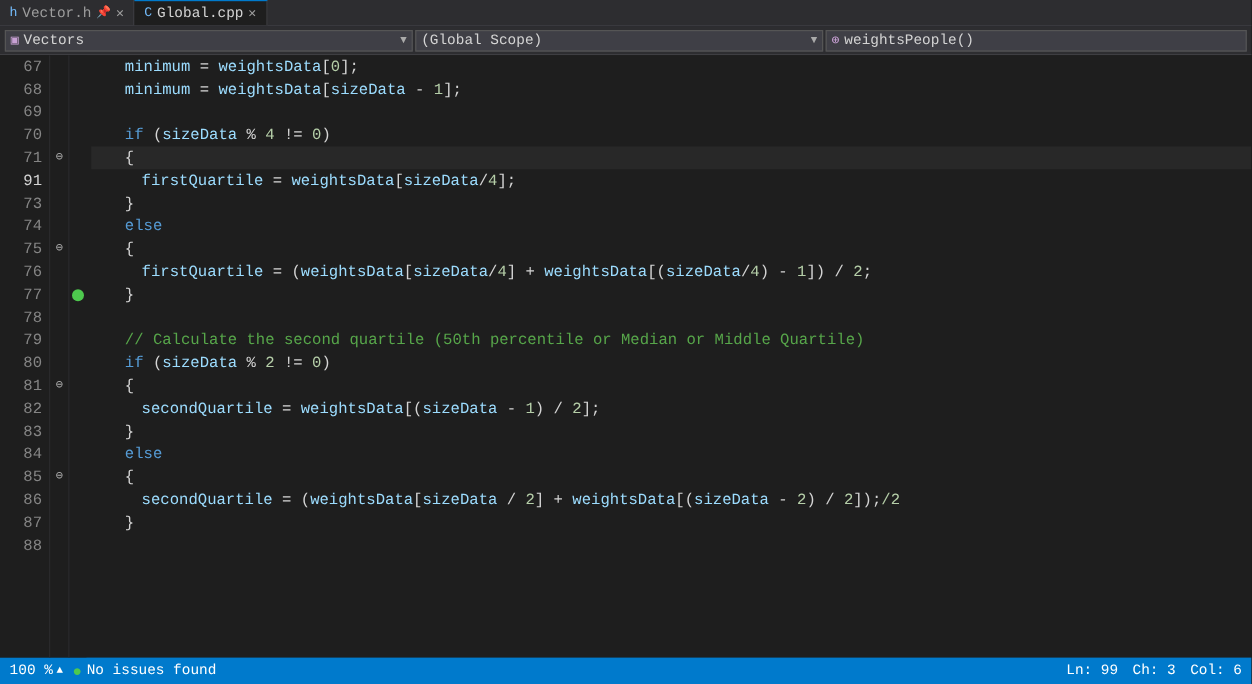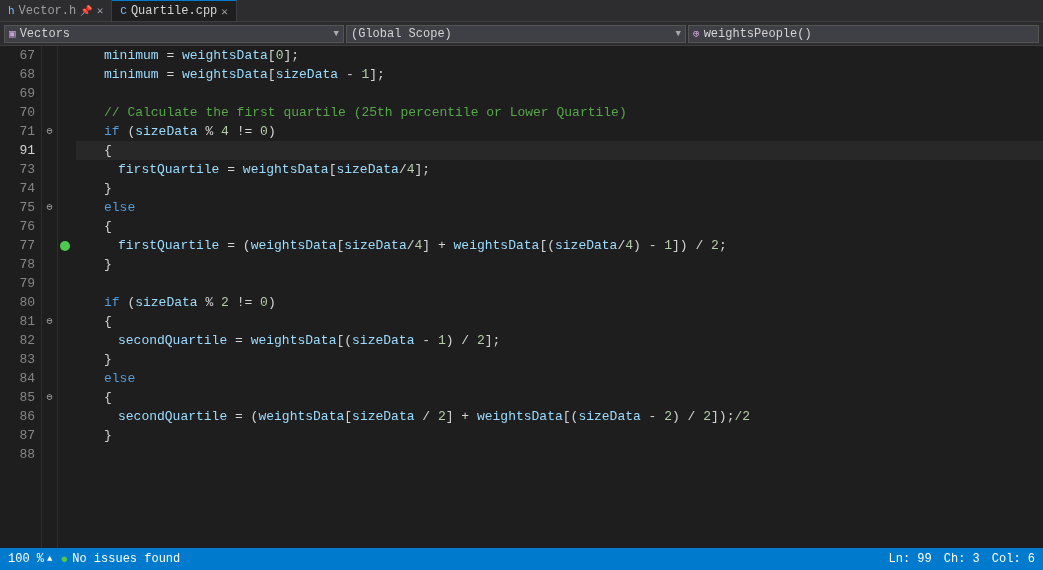--- a/index.html
+++ b/index.html
@@ -161,21 +161,21 @@
 
   <div class="tabs-bar">
     <div class="tab">
       <span class="file-icon">h</span>
       <span>Vector.h</span>
       <span style="color:#aaa;font-size:10px;">📌</span>
       <span class="close-btn">✕</span>
     </div>
     <div class="tab active">
       <span class="file-icon" style="color:#75beff;">C</span>
-      <span>Quartile.cpp</span>
+      <span>Global.cpp</span>
       <span class="close-btn">✕</span>
     </div>
   </div>
 
   <div class="nav-bar">
     <div class="nav-dropdown wide">
       <span style="color:#c8a0d4;font-size:11px;">▣</span>
       <span>Vectors</span>
       <span style="flex:1"></span>
       <span class="arrow">▼</span>
@@ -267,30 +267,30 @@
         <div style="height: 19px; display: flex; align-items: center;"></div>
         <div style="height: 19px; display: flex; align-items: center;"></div>
         <div style="height: 19px; display: flex; align-items: center;"></div>
         <div style="height: 19px; display: flex; align-items: center;"></div>
       </div>
 
     <div class="code-content" id="code-area">
         <div class="code-line"><span style="display: inline-block; width: 28px;"></span><span class="var">minimum</span><span class="op"> = </span><span class="var">weightsData</span><span class="punct">[</span><span class="num">0</span><span class="punct">];</span></div>
         <div class="code-line"><span style="display: inline-block; width: 28px;"></span><span class="var">minimum</span><span class="op"> = </span><span class="var">weightsData</span><span class="punct">[</span><span class="var">sizeData</span><span class="op"> - </span><span class="num">1</span><span class="punct">];</span></div>
         <div class="code-line"><span style="display: inline-block; width: 0px;"></span></div>
-        <div class="code-line"><span style="display: inline-block; width: 28px;"></span><span class="cm">// Calculate the first quartile (25th percentile or Lower Quartile)</span></div>
         <div class="code-line"><span style="display: inline-block; width: 28px;"></span><span class="kw">if</span><span class="plain"> (</span><span class="var">sizeData</span><span class="plain"> % </span><span class="num">4</span><span class="plain"> != </span><span class="num">0</span><span class="plain">)</span></div>
         <div class="code-line active-line"><span style="display: inline-block; width: 28px;"></span><span class="punct">{</span></div>
         <div class="code-line"><span style="display: inline-block; width: 42px;"></span><span class="var">firstQuartile</span><span class="plain"> = </span><span class="var">weightsData</span><span class="punct">[</span><span class="var">sizeData</span><span class="punct">/</span><span class="num">4</span><span class="punct">];</span></div>
         <div class="code-line"><span style="display: inline-block; width: 28px;"></span><span class="punct">}</span></div>
         <div class="code-line"><span style="display: inline-block; width: 28px;"></span><span class="kw">else</span></div>
         <div class="code-line"><span style="display: inline-block; width: 28px;"></span><span class="punct">{</span></div>
         <div class="code-line"><span style="display: inline-block; width: 42px;"></span><span class="var">firstQuartile</span><span class="plain"> = (</span><span class="var">weightsData</span><span class="punct">[</span><span class="var">sizeData</span><span class="punct">/</span><span class="num">4</span><span class="punct">]</span><span class="plain"> + </span><span class="var">weightsData</span><span class="punct">[(</span><span class="var">sizeData</span><span class="punct">/</span><span class="num">4</span><span class="punct">)</span><span class="plain"> - </span><span class="num">1</span><span class="punct">]) / </span><span class="num">2</span><span class="punct">;</span></div>
         <div class="code-line"><span style="display: inline-block; width: 28px;"></span><span class="punct">}</span></div>
         <div class="code-line"><span style="display: inline-block; width: 0px;"></span></div>
+        <div class="code-line"><span style="display: inline-block; width: 28px;"></span><span class="cm">// Calculate the second quartile (50th percentile or Median or Middle Quartile)</span></div>
         <div class="code-line"><span style="display: inline-block; width: 28px;"></span><span class="kw">if</span><span class="plain"> (</span><span class="var">sizeData</span><span class="plain"> % </span><span class="num">2</span><span class="plain"> != </span><span class="num">0</span><span class="plain">)</span></div>
         <div class="code-line"><span style="display: inline-block; width: 28px;"></span><span class="punct">{</span></div>
         <div class="code-line"><span style="display: inline-block; width: 42px;"></span><span class="var">secondQuartile</span><span class="plain"> = </span><span class="var">weightsData</span><span class="punct">[(</span><span class="var">sizeData</span><span class="plain"> - </span><span class="num">1</span><span class="punct">) / </span><span class="num">2</span><span class="punct">];</span></div>
         <div class="code-line"><span style="display: inline-block; width: 28px;"></span><span class="punct">}</span></div>
         <div class="code-line"><span style="display: inline-block; width: 28px;"></span><span class="kw">else</span></div>
         <div class="code-line"><span style="display: inline-block; width: 28px;"></span><span class="punct">{</span></div>
         <div class="code-line"><span style="display: inline-block; width: 42px;"></span><span class="var">secondQuartile</span><span class="plain"> = (</span><span class="var">weightsData</span><span class="punct">[</span><span class="var">sizeData</span><span class="plain"> / </span><span class="num">2</span><span class="punct">]</span><span class="plain"> + </span><span class="var">weightsData</span><span class="punct">[(</span><span class="var">sizeData</span><span class="plain"> - </span><span class="num">2</span><span class="punct">) / </span><span class="num">2</span><span class="punct">]);</span><span class="num">/</span><span class="num">2</span></div>
         <div class="code-line"><span style="display: inline-block; width: 28px;"></span><span class="punct">}</span></div>
       </div>
   </div>

